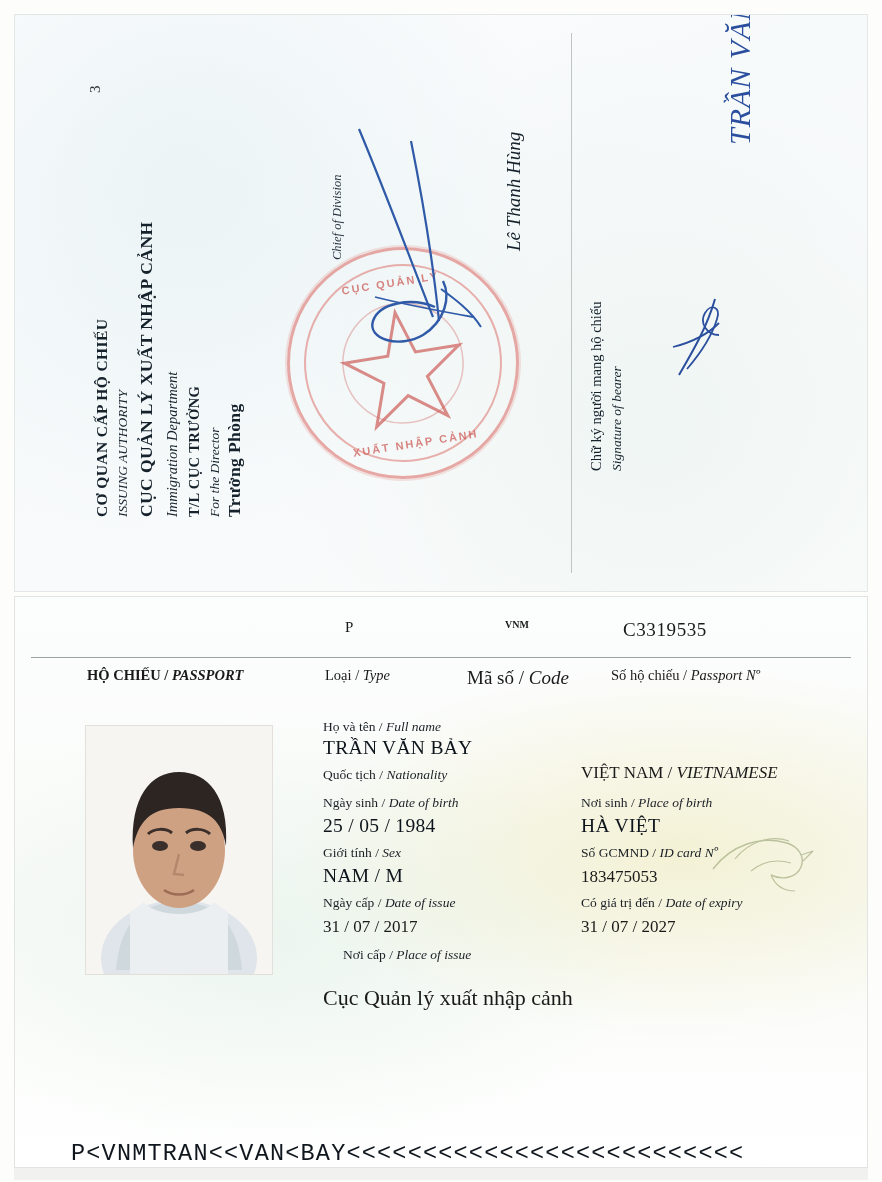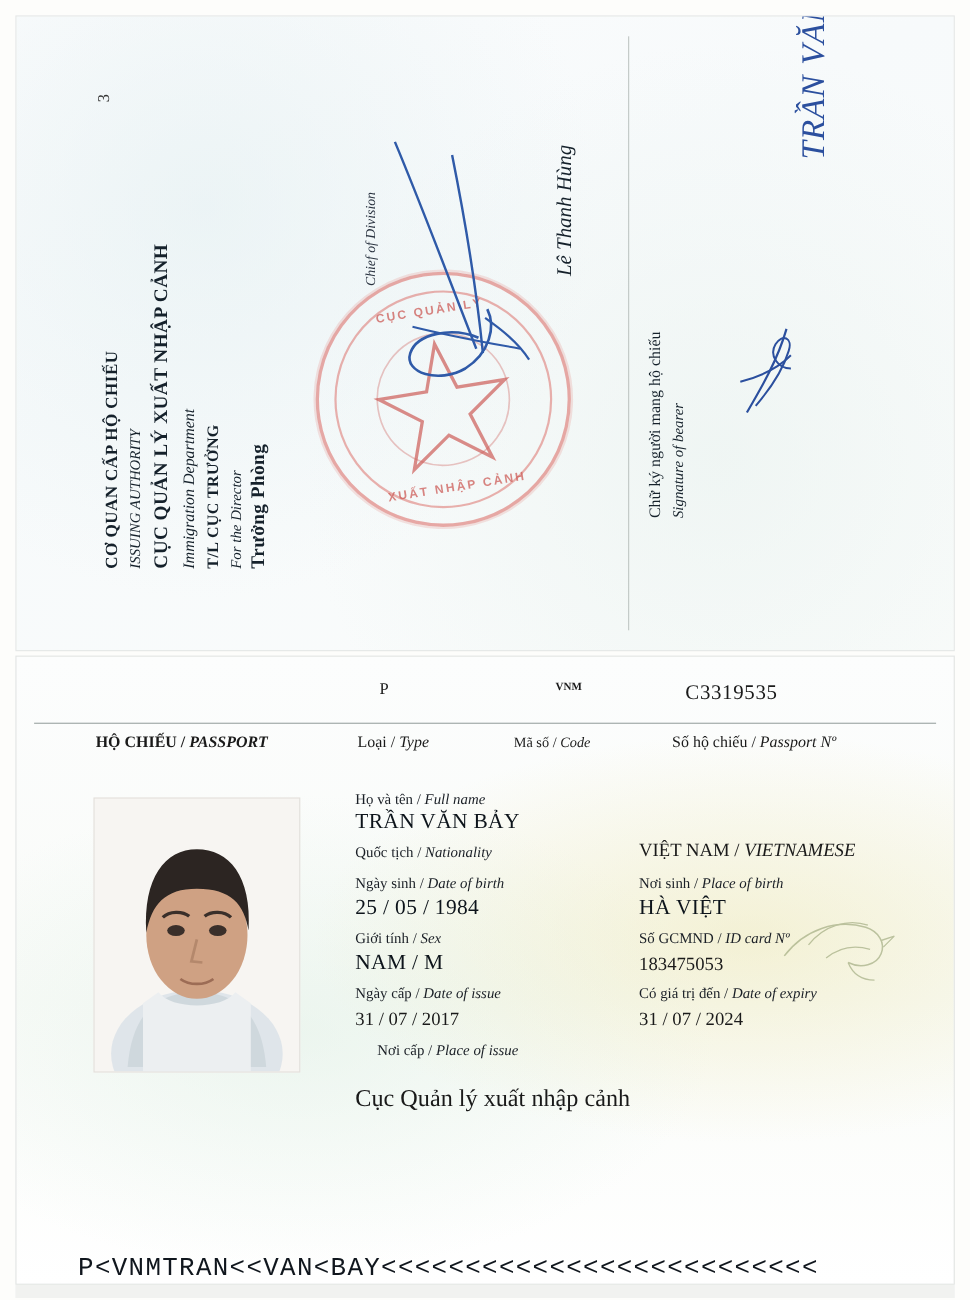--- a/index.html
+++ b/index.html
@@ -213,21 +213,21 @@
     right: 16px;
     top: 60px;
     height: 1px;
     background: #9aa3a1;
   }
 
   .hdr-row { position: absolute; top: 70px; left: 0; right: 0; height: 46px; }
   .hdr-passport { position: absolute; left: 72px; top: 0; font-size: 14.5px; font-weight: bold; }
   .hdr-passport i { font-style: italic; font-weight: bold; }
   .hdr-type { position: absolute; left: 310px; top: 0; font-size: 14.5px; }
-  .hdr-code { position: absolute; left: 452px; top: 0; font-size: 13px; }
+  .hdr-code { position: absolute; left: 452px; top: 0; font-size: 19px; }
   .hdr-pno  { position: absolute; left: 596px; top: 0; font-size: 14.5px; }
   .val-type { position: absolute; left: 330px; top: 22px; font-size: 15px; }
   .val-code { position: absolute; left: 490px; top: 22px; font-size: 10px; font-weight: bold; }
   .val-pno  { position: absolute; left: 608px; top: 22px; font-size: 19px; letter-spacing: .6px; }
 
   .photo {
     position: absolute;
     left: 70px;
     top: 128px;
     width: 186px;
@@ -421,21 +421,21 @@
       <div class="f-row val-sm" style="left:258px; top:148px;">183475053</div>
 
       <div class="f-row lbl" style="left:0; top:176px;">
         <span>Ngày cấp</span> / <i>Date of issue</i>
       </div>
       <div class="f-row lbl" style="left:258px; top:176px;">
         <span>Có giá trị đến</span> / <i>Date of expiry</i>
       </div>
 
       <div class="f-row val-sm" style="left:0; top:198px;">31 / 07 / 2017</div>
-      <div class="f-row val-sm" style="left:258px; top:198px;">31 / 07 / 2024</div>
+      <div class="f-row val-sm" style="left:258px; top:198px;">31 / 07 / 2027</div>
 
       <div class="f-row lbl" style="left:0; top:228px;margin-left:20px;">
         <span>Nơi cấp</span> / <i>Place of issue</i>
       </div>
     </div>
 
     <div class="place-issue-val">Cục Quản lý xuất nhập cảnh</div>
 
     <div class="mrz">
       <div>P&lt;VNMTRAN&lt;&lt;VAN&lt;BAY&lt;&lt;&lt;&lt;&lt;&lt;&lt;&lt;&lt;&lt;&lt;&lt;&lt;&lt;&lt;&lt;&lt;&lt;&lt;&lt;&lt;&lt;&lt;&lt;&lt;&lt;</div>

